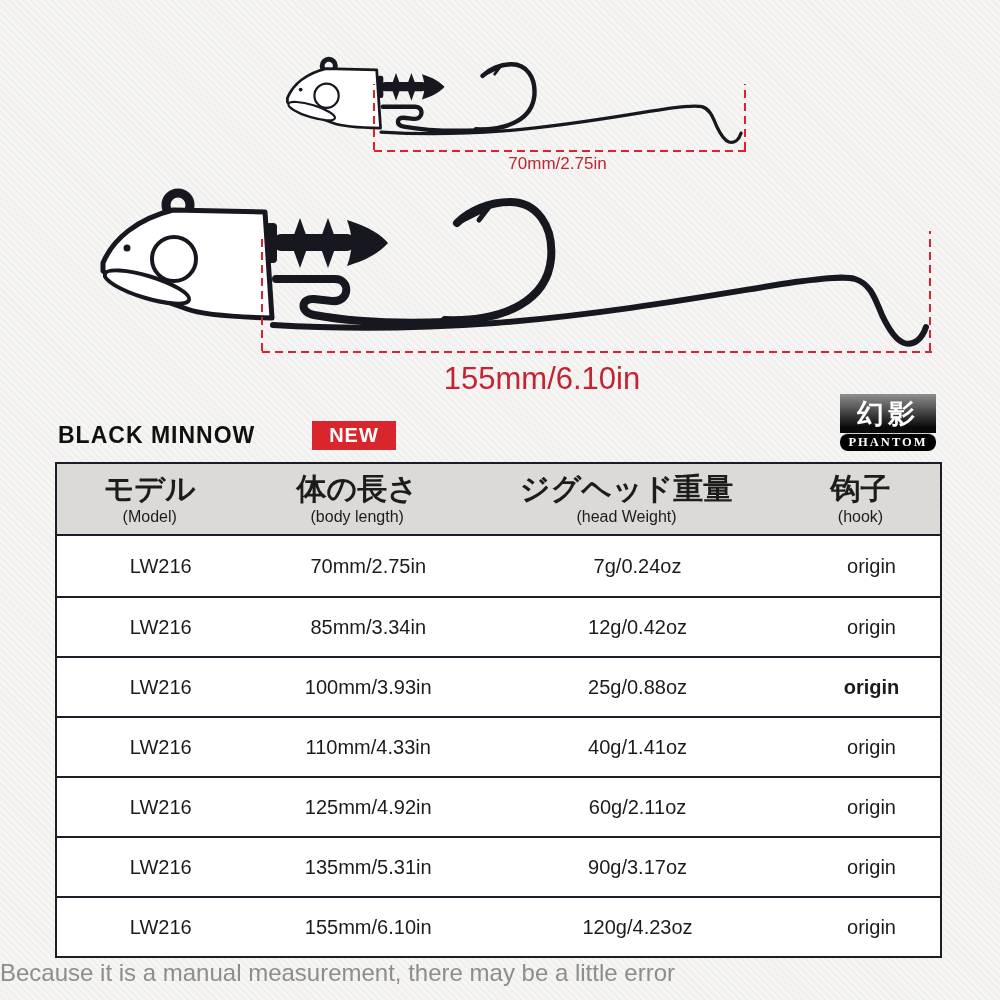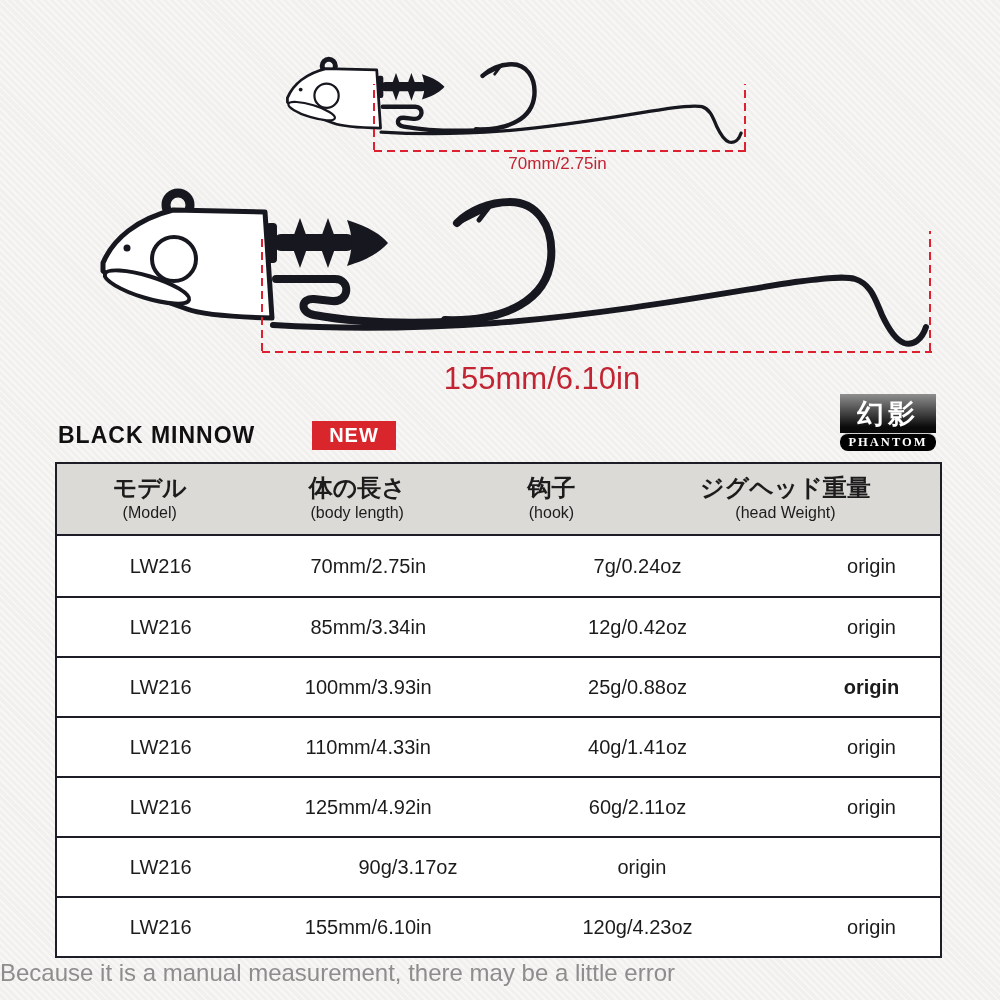--- a/index.html
+++ b/index.html
@@ -31,21 +31,21 @@
   #logo-en { height:18px; background:#000; color:#fff; font-family:"Liberation Serif","DejaVu Serif",serif;
              font-size:12.5px; font-weight:bold; letter-spacing:2px; display:flex; align-items:center; justify-content:center;
              border-top:1px solid #cfcfcf;border-radius:8px; }
 
   
   #spec-table { left:55px; top:462px; width:887px; border:2px solid #1d1d28; background:#fff; }
   .t-row { display:flex; width:100%; }
   #table-header-row { height:72px; background:#dcdad7; border-bottom:2px solid #1d1d28;
                       align-items:center; }
   .h-cell { display:flex; flex-direction:column; align-items:center; justify-content:center; color:#1c1c1c; }
-  .h-main { font-size:24px; font-weight:bold; font-family:Liberation Mono, monospace; line-height:1.15; }
+  .h-main { font-size:30px; font-weight:bold; font-family:Liberation Sans, sans-serif; line-height:1.15; }
   .h-sub  { font-size:16px; font-weight:400; margin-top:1px; }
   .d-row { height:60px; align-items:center; }
   .d-row + .d-row { border-top:2px solid #1d1d28; }
   .cell { font-size:20px; color:#1b1b1b; text-align:center;padding-left:22px; }
   .c0 { width:21%; } .c1 { width:26%; } .c2 { width:35%; } .c3 { width:18%; }
   .bold-cell { font-weight:bold; }
 
   
   #footer-note { left:0; top:959px; width:1000px; text-align:left; font-size:24px; color:#8d8d8d; }
 </style>
@@ -104,27 +104,27 @@
 <div class="abs" id="spec-table">
   <div class="t-row" id="table-header-row">
     <div class="h-cell c0">
       <span class="h-main">モデル</span>
       <span class="h-sub">(Model)</span>
     </div>
     <div class="h-cell c1">
       <span class="h-main">体の長さ</span>
       <span class="h-sub">(body length)</span>
     </div>
+    <div class="h-cell c2">
+      <span class="h-main">ジグヘッド重量</span>
+      <span class="h-sub">(head Weight)</span>
+    </div>
     <div class="h-cell c3">
       <span class="h-main">钩子</span>
       <span class="h-sub">(hook)</span>
-    </div>
-    <div class="h-cell c2">
-      <span class="h-main">ジグヘッド重量</span>
-      <span class="h-sub">(head Weight)</span>
     </div>
   </div>
 
   <div class="t-row d-row">
     <div class="cell c0">LW216</div>
     <div class="cell c1">70mm/2.75in</div>
     <div class="cell c2">7g/0.24oz</div>
     <div class="cell c3">origin</div>
   </div>
   <div class="t-row d-row">
@@ -146,20 +146,21 @@
     <div class="cell c3">origin</div>
   </div>
   <div class="t-row d-row">
     <div class="cell c0">LW216</div>
     <div class="cell c1">125mm/4.92in</div>
     <div class="cell c2">60g/2.11oz</div>
     <div class="cell c3">origin</div>
   </div>
   <div class="t-row d-row">
     <div class="cell c0">LW216</div>
+    <div class="cell c1">135mm/5.31in</div>
     <div class="cell c2">90g/3.17oz</div>
     <div class="cell c3">origin</div>
   </div>
   <div class="t-row d-row">
     <div class="cell c0">LW216</div>
     <div class="cell c1">155mm/6.10in</div>
     <div class="cell c2">120g/4.23oz</div>
     <div class="cell c3">origin</div>
   </div>
 </div>

